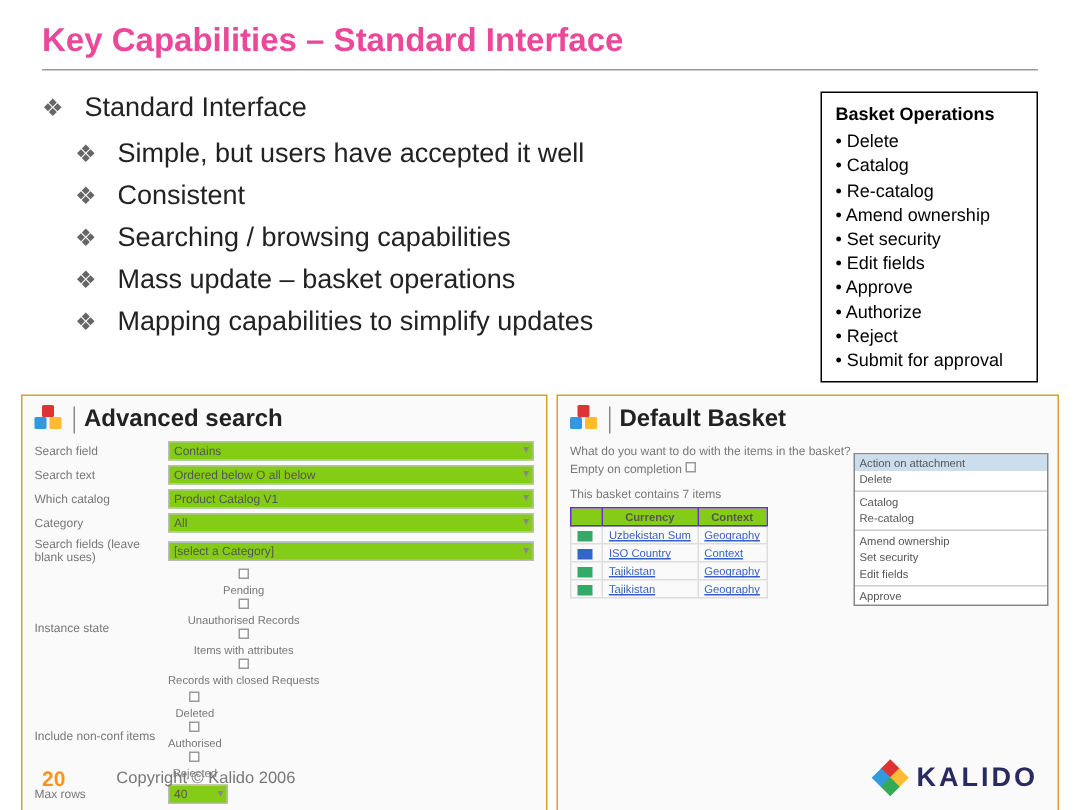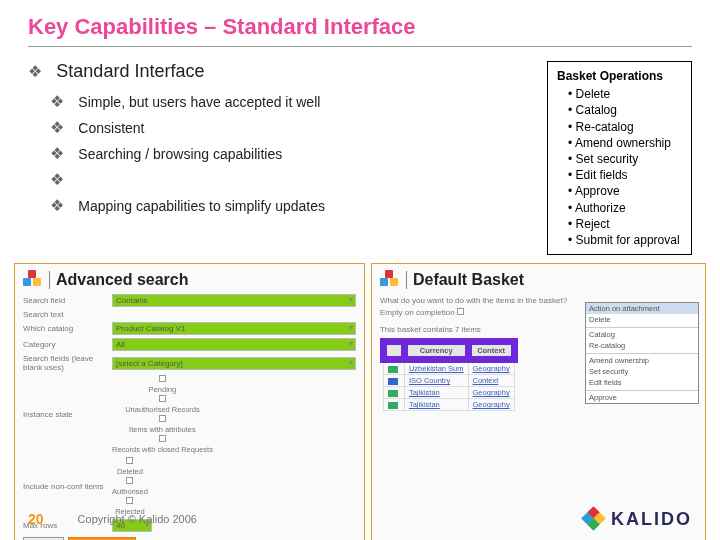--- a/index.html
+++ b/index.html
@@ -5,24 +5,24 @@
   * { box-sizing: border-box; margin: 0; padding: 0; }
   body { width: 720px; height: 540px; background: #fff; font-family: Arial, sans-serif; position: relative; overflow: hidden; }
   .slide { padding: 14px 28px 0 28px; }
   .title { font-size: 22px; font-weight: bold; color: #ec4899; border-bottom: 1px solid #999; padding-bottom: 6px; margin-bottom: 14px; }
   .content { display: flex; gap: 18px; }
   .bullets-col { flex: 1; }
   .h2row { display: flex; align-items: center; gap: 14px; margin-bottom: 10px; }
   .dbullet { color: #666; font-size: 16px; }
   .h2 { font-size: 18px; color: #222; }
   .subrow { display: flex; align-items: center; gap: 14px; margin: 0 0 7px 22px; }
-  .sub { font-size: 14px; color: #222; }
+  .sub { font-size: 18px; color: #222; }
   .ops-box { border: 1px solid #000; padding: 6px 9px; width: 145px; font-size: 12px; line-height: 1.35; background: #fff; }
   .ops-title { font-weight: bold; margin-bottom: 2px; }
-  .ops-item { white-space: nowrap; margin-left: 11px; }
+  .ops-item { white-space: nowrap; }
   .screens { display: flex; gap: 6px; margin-top: 8px; padding: 0 14px; }
   .panel { border: 1px solid #d8a030; background: #fafafa; position: relative; }
   .panel-left { flex: 1.05; padding: 6px 8px; font-size: 8px; color: #555; }
   .panel-right { flex: 1; padding: 6px 8px; font-size: 8px; color: #555; }
   .panel-head { display: flex; align-items: center; gap: 6px; margin-bottom: 4px; }
   .cube { width: 20px; height: 20px; position: relative; }
   .cube span { position: absolute; width: 8px; height: 8px; border-radius: 1px; }
   .c1 { background:#d33; top:0; left:5px;}
   .c2 { background:#39d; top:8px; left:0;}
   .c3 { background:#fb3; top:8px; left:10px;}
@@ -36,31 +36,31 @@
   .cb-row { display:flex; align-items:center; gap:3px; font-size:7.5px; color:#777;flex-direction:column;}
   .cb { width:7px; height:7px; border:1px solid #999; background:#fff; }
   .btn-row { display:flex; gap:4px; margin-top:5px;}
   .btn { font-size:7px; padding:2px 5px; border:1px solid #999; background:#eee; }
   .btn.orange { background:#f7931e; border-color:#e07d0a; color:#fff; }
   .ok-btn { background:#f7931e; color:#fff; font-size:7px; padding:2px 5px; border:none; position:absolute; right:8px; top:44px;}
   .basket-q { font-size:8px; color:#777; margin-top:6px;}
   .basket-sub { font-size:8px; color:#777; margin-top:3px;}
   .basket-count { font-size:8px; color:#777; margin-top:8px; margin-bottom:4px;}
   .tbl { border-collapse:collapse; font-size:7.5px; }
-  .tbl th { background:#e5e5e5; border:7px solid #6d28d9; padding:1px 4px; font-weight:bold; color:#555;}
+  .tbl th { background:#84cc16; border:1px solid #6d28d9; padding:1px 4px; font-weight:bold; color:#555;}
   .tbl td { border:1px solid #ddd; padding:1px 4px; color:#3a5fbf; text-decoration:underline;}
   .flag { display:inline-block; width:10px; height:7px; background:#3a6; margin-right:2px; vertical-align:middle;}
-  .dropdown-open { position:absolute; right:6px; top:38px; width:114px; border:1px solid #888; background:#fff; font-size:7.5px; z-index:2;}
+  .dropdown-open { position:absolute; right:6px; top:38px; width:130px; border:1px solid #888; background:#fff; font-size:7.5px; z-index:2;}
   .dropdown-open div { padding:1px 3px; }
   .dropdown-open .sel { background:#cde; }
   .dropdown-open .group-gap { border-top:1px solid #ccc; margin-top:2px; padding-top:2px; }
   .footer { position:absolute; bottom:10px; left:0; right:0; display:flex; align-items:center; justify-content:space-between; padding:0 28px;}
   .pagenum { color:#f7931e; font-size:14px; font-weight:bold; margin-right:10px;}
   .copyright { font-size:11px; color:#777;}
-  .logo { display:flex; align-items:center; gap:6px;}
+  .logo { display:flex; align-items:flex-start; gap:6px;}
   .logo-mark { width:22px; height:22px; position:relative;}
   .logo-mark span{ position:absolute; width:9px; height:9px; transform:rotate(45deg);}
   .lm1{background:#d33; top:0; left:6px;}
   .lm2{background:#39d; top:6px; left:0;}
   .lm3{background:#fb3; top:6px; left:12px;}
   .lm4{background:#3a5; top:12px; left:6px;}
   .logo-text { font-size:18px; font-weight:bold; letter-spacing:2px; color:#2a2a60;}
   .foot-left { display:flex; align-items:center;gap:24px;}
 </style>
 </head>
@@ -82,20 +82,21 @@
       <div class="subrow">
           <span class="dbullet">❖</span>
           <span class="sub">Consistent</span>
         </div>
       <div class="subrow">
           <span class="dbullet">❖</span>
           <span class="sub">Searching / browsing capabilities</span>
         </div>
       <div class="subrow">
           <span class="dbullet">❖</span>
+          <span class="sub">Mass update – basket operations</span>
         </div>
       <div class="subrow">
           <span class="dbullet">❖</span>
           <span class="sub">Mapping capabilities to simplify updates</span>
         </div>
     </div>
 
     <div class="ops-box">
       <div class="ops-title">Basket Operations</div>
       <div class="ops-item">• <span>Delete</span></div>
@@ -123,20 +124,21 @@
         </div>
       <div class="vsep"></div>
       <div class="panel-title">Advanced search</div>
     </div>
     <div class="form-row">
         <div class="form-label">Search field</div>
         <div class="fake-select">Contains</div>
       </div>
     <div class="form-row">
         <div class="form-label">Search text</div>
+        <div class="fake-select">Ordered below O all below</div>
       </div>
     <div class="form-row">
         <div class="form-label">Which catalog</div>
         <div class="fake-select">Product Catalog V1</div>
       </div>
     <div class="form-row">
         <div class="form-label">Category</div>
         <div class="fake-select">All</div>
       </div>
     <div class="form-row">

